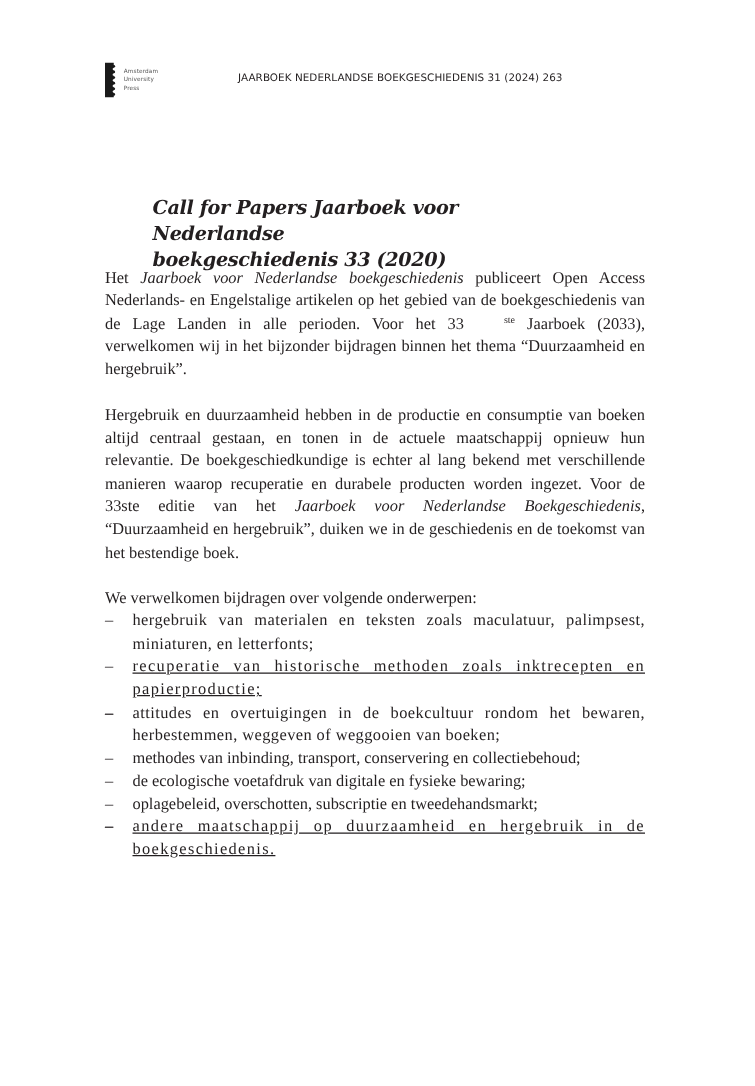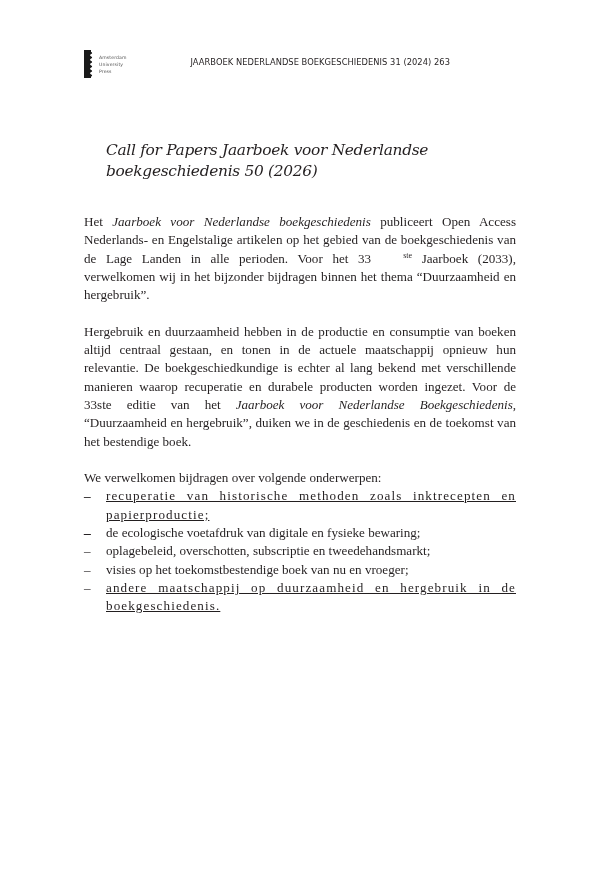--- a/index.html
+++ b/index.html
@@ -52,44 +52,44 @@
     </span>
     <div class="logo-text">
       <div>Amsterdam</div>
       <div>University</div>
       <div>Press</div>
     </div>
   </div>
 
   <div class="running-head">JAARBOEK NEDERLANDSE BOEKGESCHIEDENIS 31 (2024) 263</div>
 
-  <h1 class="title" style="margin:0;font-weight:normal;">
+  <h1 class="title" style="margin:16px;font-weight:bold;">
     <span>Call for Papers Jaarboek voor Nederlandse</span><br>
-    <span>boekgeschiedenis 50 (2026)</span>
+    <span>boekgeschiedenis 33 (2020)</span>
   </h1>
 
   <div class="body">
 
     <p class="para">
       <span>Het </span><em>Jaarboek voor Nederlandse boekgeschiedenis</em><span> publiceert Open Access Nederlands- en Engelstalige artikelen op het gebied van de boekgeschiedenis van de Lage Landen in alle perioden. Voor het 33</span><sup>ste</sup><span> Jaarboek (2033), verwelkomen wij in het bijzonder bijdragen binnen het thema “Duurzaamheid en hergebruik”.</span>
     </p>
 
     <p class="para">
       <span>Hergebruik en duurzaamheid hebben in de productie en consumptie van boeken altijd centraal gestaan, en tonen in de actuele maatschappij opnieuw hun relevantie. De boekgeschiedkundige is echter al lang bekend met verschillende manieren waarop recuperatie en durabele producten worden ingezet. Voor de 33ste editie van het </span><em>Jaarboek voor Nederlandse Boekgeschiedenis</em><span>, “Duurzaamheid en hergebruik”, duiken we in de geschiedenis en de toekomst van het bestendige boek.</span>
     </p>
 
     <div class="para">
       <p class="intro-topics">We verwelkomen bijdragen over volgende onderwerpen:</p>
       <ul class="topics">
-        <li><span class="dash">–</span></li>
+        <li><span class="dash">–</span><span class="spaced2">hergebruik van materialen en teksten zoals maculatuur, palimpsest, miniaturen, en letterfonts;</span></li>
         <li><span class="dash">–</span><span class="spaced">recuperatie van historische methoden zoals inktrecepten en papierproductie;</span></li>
         <li><span class="dash">–</span></li>
-        <li><span class="dash">–</span></li>
-        <li><span class="dash">–</span></li>
+        <li><span class="dash">–</span><span class="spaced2">attitudes en overtuigingen in de boekcultuur rondom het bewaren, herbestemmen, weggeven of weggooien van boeken;</span></li>
+        <li><span class="dash">–</span><span>methodes van inbinding, transport, conservering en collectiebehoud;</span></li>
         <li><span class="dash">–</span><span>de ecologische voetafdruk van digitale en fysieke bewaring;</span></li>
         <li><span class="dash">–</span><span>oplagebeleid, overschotten, subscriptie en tweedehandsmarkt;</span></li>
-        <li><span class="dash">–</span><span>visies op het toekomstbestendige boek van nu en vroeger;</span></li>
+        <li><span class="dash">–</span></li>
         <li><span class="dash">–</span><span class="spaced">andere maatschappij op duurzaamheid en hergebruik in de boekgeschiedenis.</span></li>
       </ul>
     </div>
 
   </div>
 </div>
 
 </body></html>

